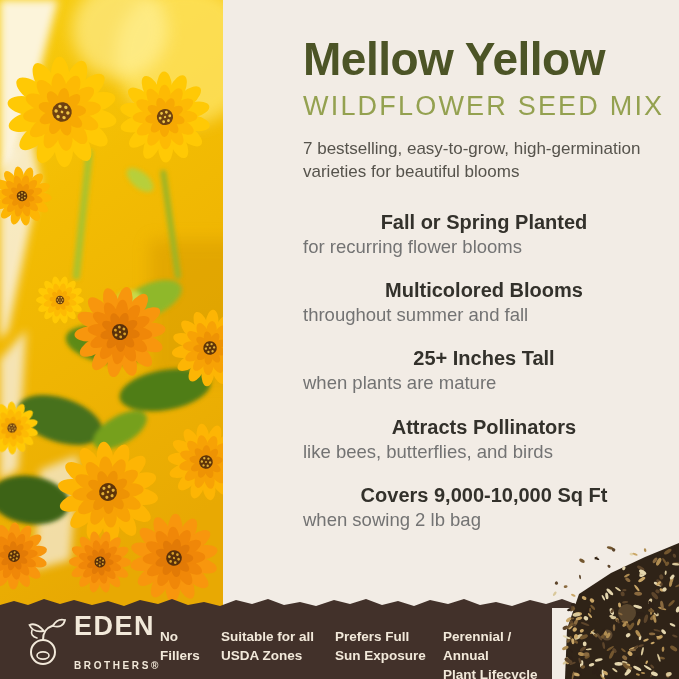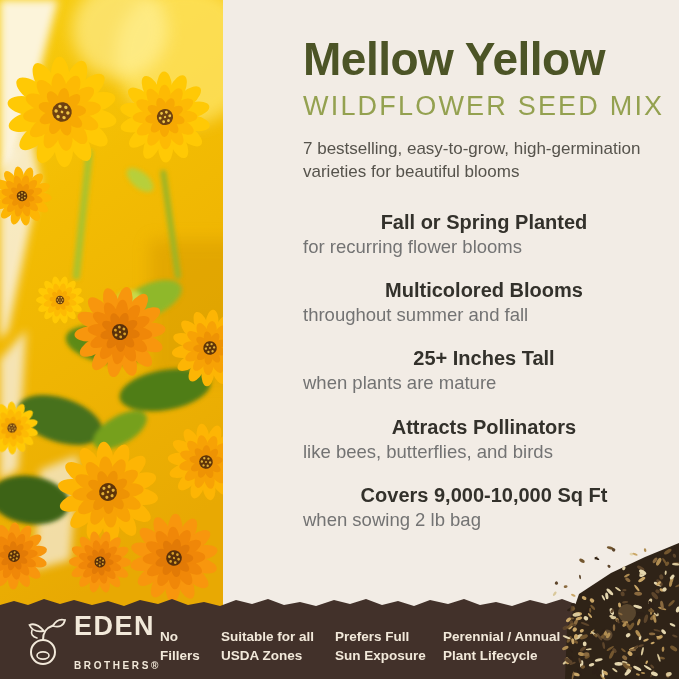--- a/index.html
+++ b/index.html
@@ -13,21 +13,21 @@
   .photo svg{display:block;}
   
   .content{position:absolute;left:223px;top:0;right:0;bottom:72px;padding:36px 14px 0 49px;margin-left:31px;}
   .title{font-size:46px;font-weight:700;line-height:1.0;letter-spacing:-0.5px;color:#4c5426;margin:0 0 11px;}
   .subtitle{font-size:27px;font-weight:400;line-height:1.0;letter-spacing:2.2px;color:#94a150;margin:0 0 17px;}
   .desc{font-size:17px;line-height:1.36;color:#56534c;max-width:372px;margin:0 0 27px;}
   .feat{margin:0 0 20px;}
   .feat h3{font-size:20px;line-height:1.2;font-weight:700;color:#33312b;margin:0;text-align:center;}
   .feat p{font-size:18.5px;line-height:1.25;font-weight:400;color:#737373;margin:1px 0 0;}
   
-  .footer{position:absolute;left:0;bottom:0;width:679px;height:72px;background:#42312a;}
+  .footer{position:absolute;left:0;bottom:0;width:552px;height:72px;background:#42312a;}
   .torn{position:absolute;left:0;top:-13px;width:679px;height:14px;display:block;}
   .brand{position:absolute;left:26px;top:6px;display:flex;align-items:center;}
   .brand-icon{width:40px;height:50px;margin-right:8px;}
   .brand-text{color:#f2e9da;}
   .brand-name{font-size:27px;font-weight:700;letter-spacing:1.5px;line-height:1;}
   .brand-sub{font-size:10px;font-weight:700;letter-spacing:2.6px;line-height:1;margin-top:21px;}
   .badge{position:absolute;top:21px;color:#f2e9da;font-size:13.5px;font-weight:700;line-height:1.4;white-space:pre-line;}
   .badge.b0{left:160px;} .badge.b1{left:221px;} .badge.b2{left:335px;} .badge.b3{left:443px;}
   .seedpile{position:absolute;right:0;bottom:0;width:130px;height:140px;z-index:3;}
 </style>

